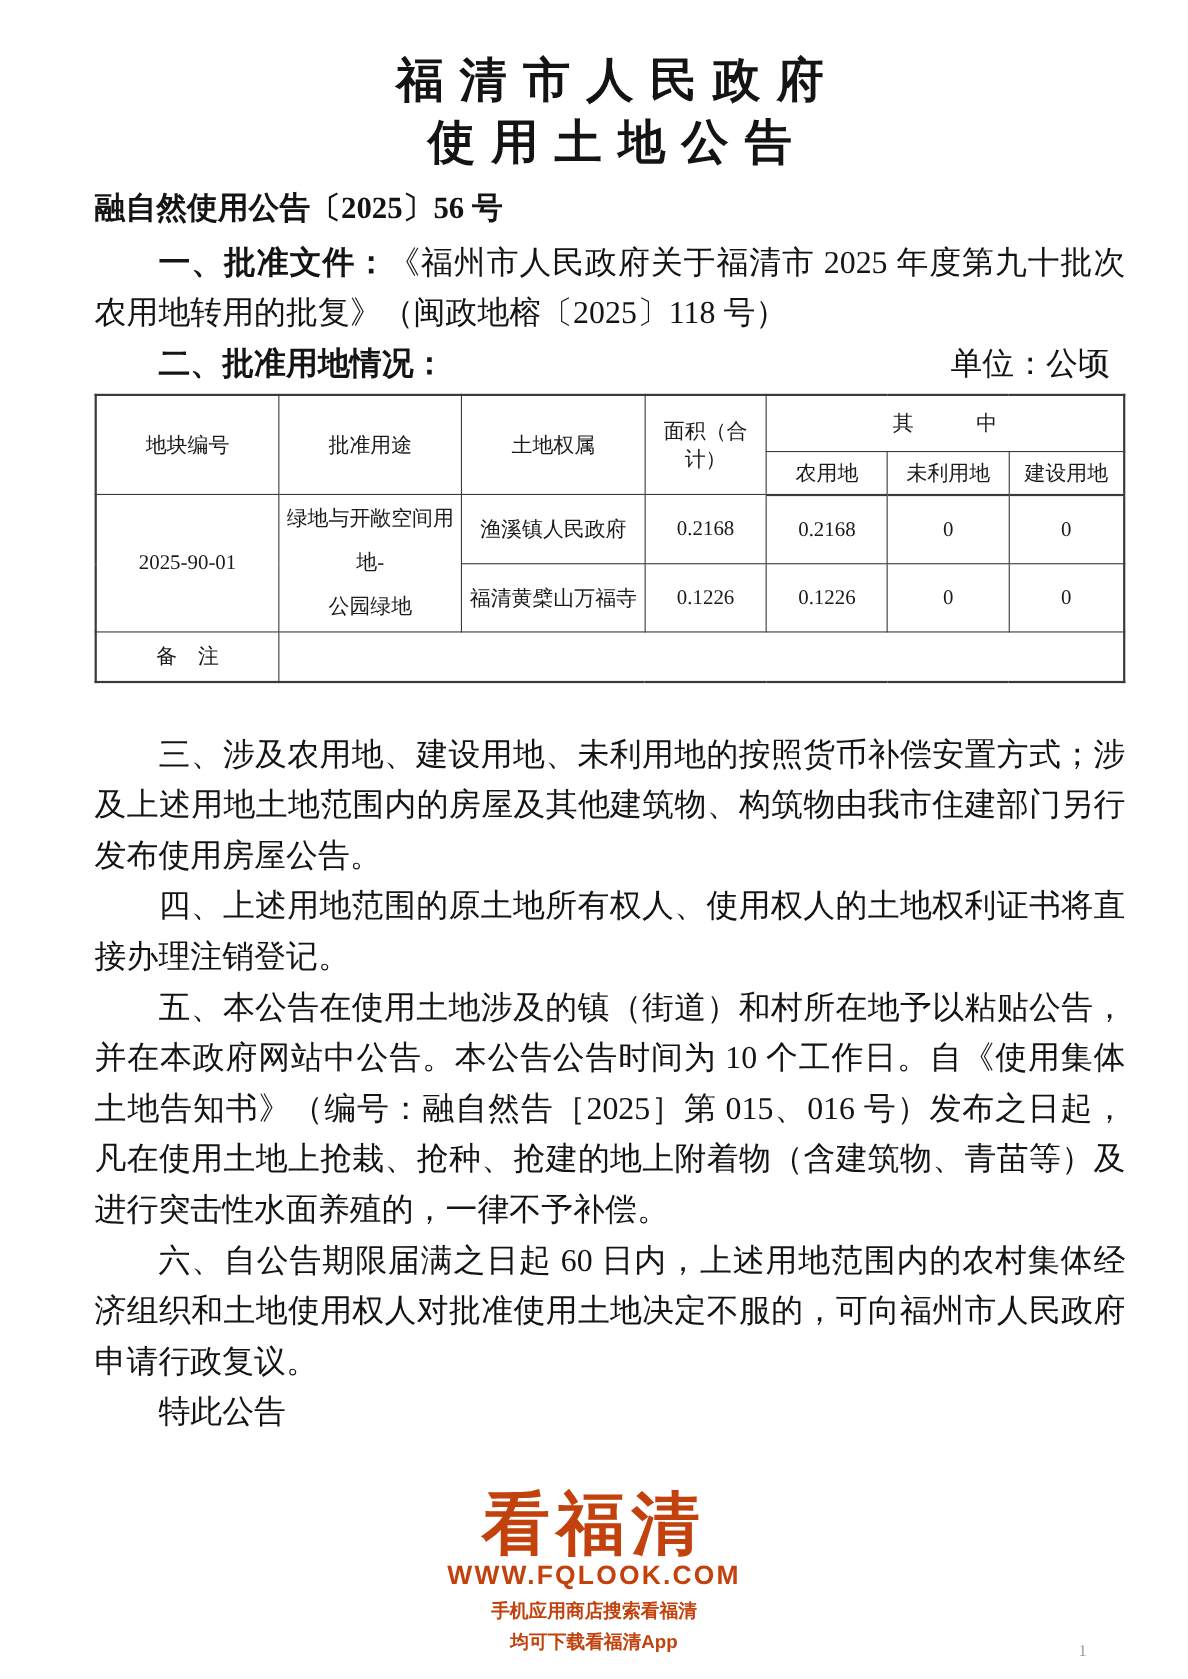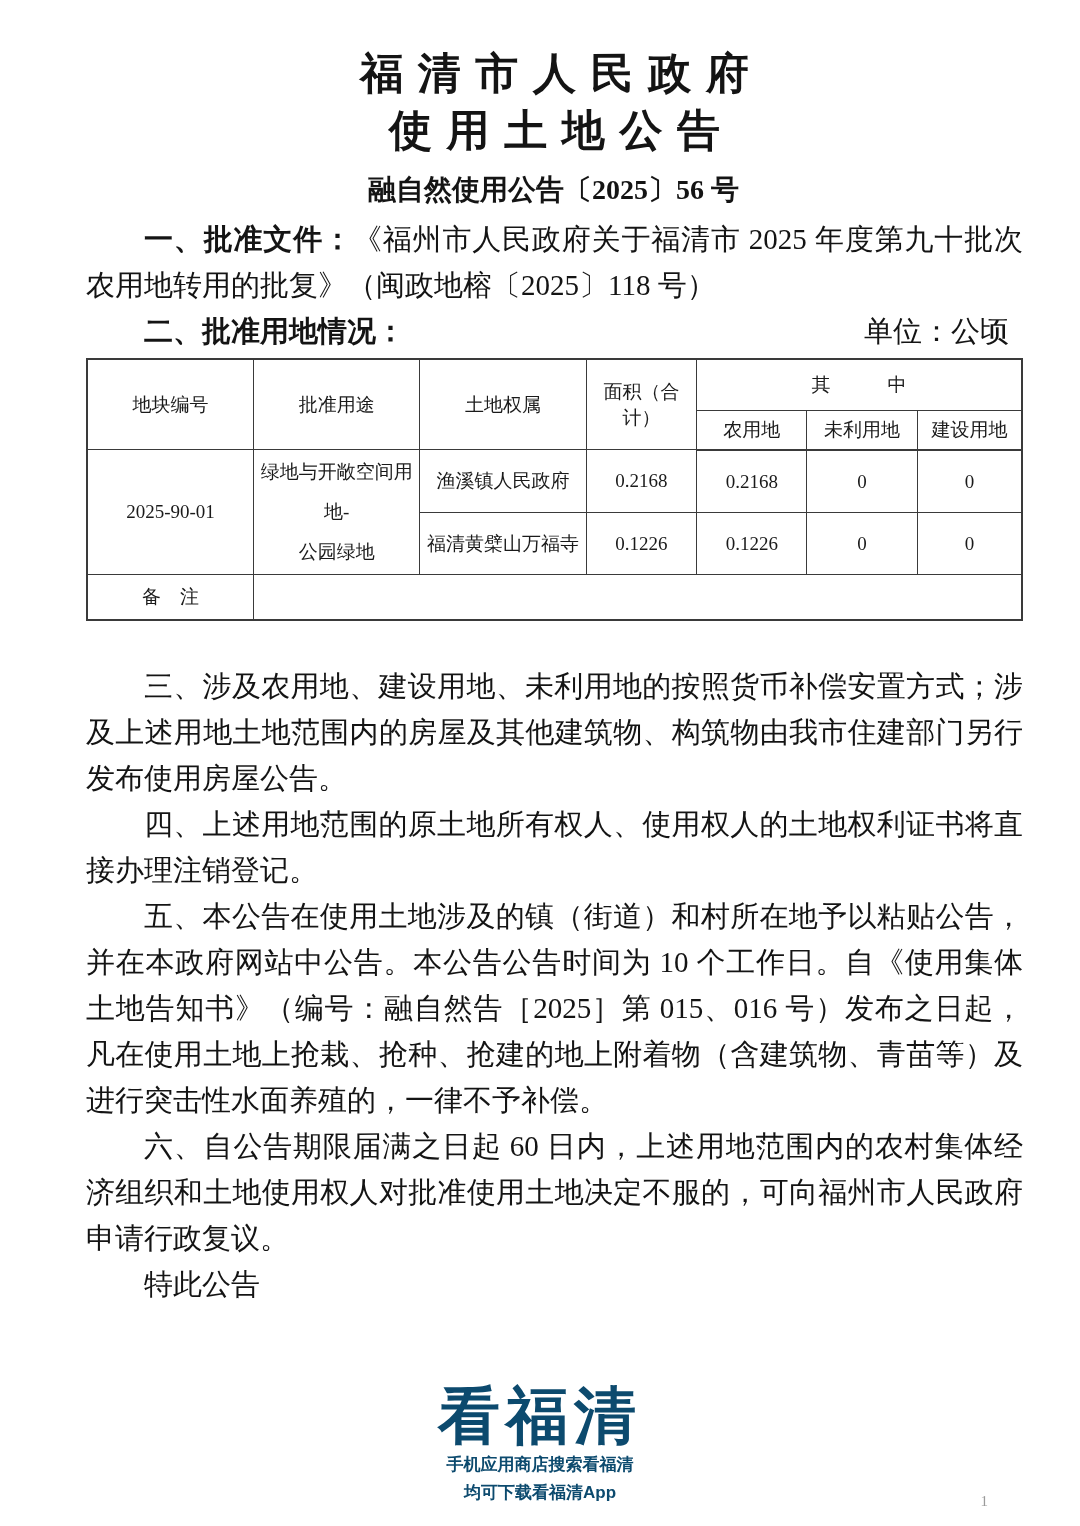--- a/index.html
+++ b/index.html
@@ -19,21 +19,21 @@
     margin: 0;
     text-align: center;
     font-size: 43px;
     font-weight: bold;
     line-height: 1.32;
     letter-spacing: 0.34em;
     padding-left: 0.34em; 
     white-space: nowrap;
   }
   .doc-number {
-    text-align: center;
+    text-align: left;
     font-weight: bold;
     font-size: 28px;
     line-height: 1.3;
     margin-top: 12px;
     margin-bottom: 8px;
     padding-right: 2px;
   }
   .para {
     margin: 0;
     font-size: 29px;
@@ -82,21 +82,21 @@
   .col-unused { width: 11.8%; }
   .col-constr { width: 11.2%; }
 
   .closing { margin-top: 0; }
   .watermark {
     position: absolute;
     left: 50%;
     bottom: 22px;
     transform: translateX(-50%);
     text-align: center;
-    color: #0c4a6e;
+    color: #c2410c;
     font-family: "Liberation Sans", "DejaVu Sans", sans-serif;
     font-weight: bold;
     pointer-events: none;
     white-space: nowrap;
   }
   .watermark .brand { font-size: 62px; line-height: 64px; letter-spacing: 6px; }
   .watermark .url { font-size: 24px; line-height: 30px; letter-spacing: 2px; }
   .watermark .small { font-size: 17px; line-height: 22px; margin-top: 6px; }
   .page-number {
     position: absolute;
@@ -175,19 +175,20 @@
     </table>
 
   <p class="para">三、涉及农用地、建设用地、未利用地的按照货币补偿安置方式；涉及上述用地土地范围内的房屋及其他建筑物、构筑物由我市住建部门另行发布使用房屋公告。</p>
   <p class="para">四、上述用地范围的原土地所有权人、使用权人的土地权利证书将直接办理注销登记。</p>
   <p class="para">五、本公告在使用土地涉及的镇（街道）和村所在地予以粘贴公告，并在本政府网站中公告。本公告公告时间为 10 个工作日。自《使用集体土地告知书》（编号：融自然告［2025］第 015、016 号）发布之日起，凡在使用土地上抢栽、抢种、抢建的地上附着物（含建筑物、青苗等）及进行突击性水面养殖的，一律不予补偿。</p>
   <p class="para">六、自公告期限届满之日起 60 日内，上述用地范围内的农村集体经济组织和土地使用权人对批准使用土地决定不服的，可向福州市人民政府申请行政复议。</p>
   <p class="para closing">特此公告</p>
 
   <div class="watermark">
     <div class="brand">看福清</div>
+    <div class="url">WWW.FQLOOK.COM</div>
     <div class="small">手机应用商店搜索看福清</div>
     <div class="small">均可下载看福清App</div>
   </div>
 
   <div class="page-number">1</div>
 
 </div>
 
 </body></html>

